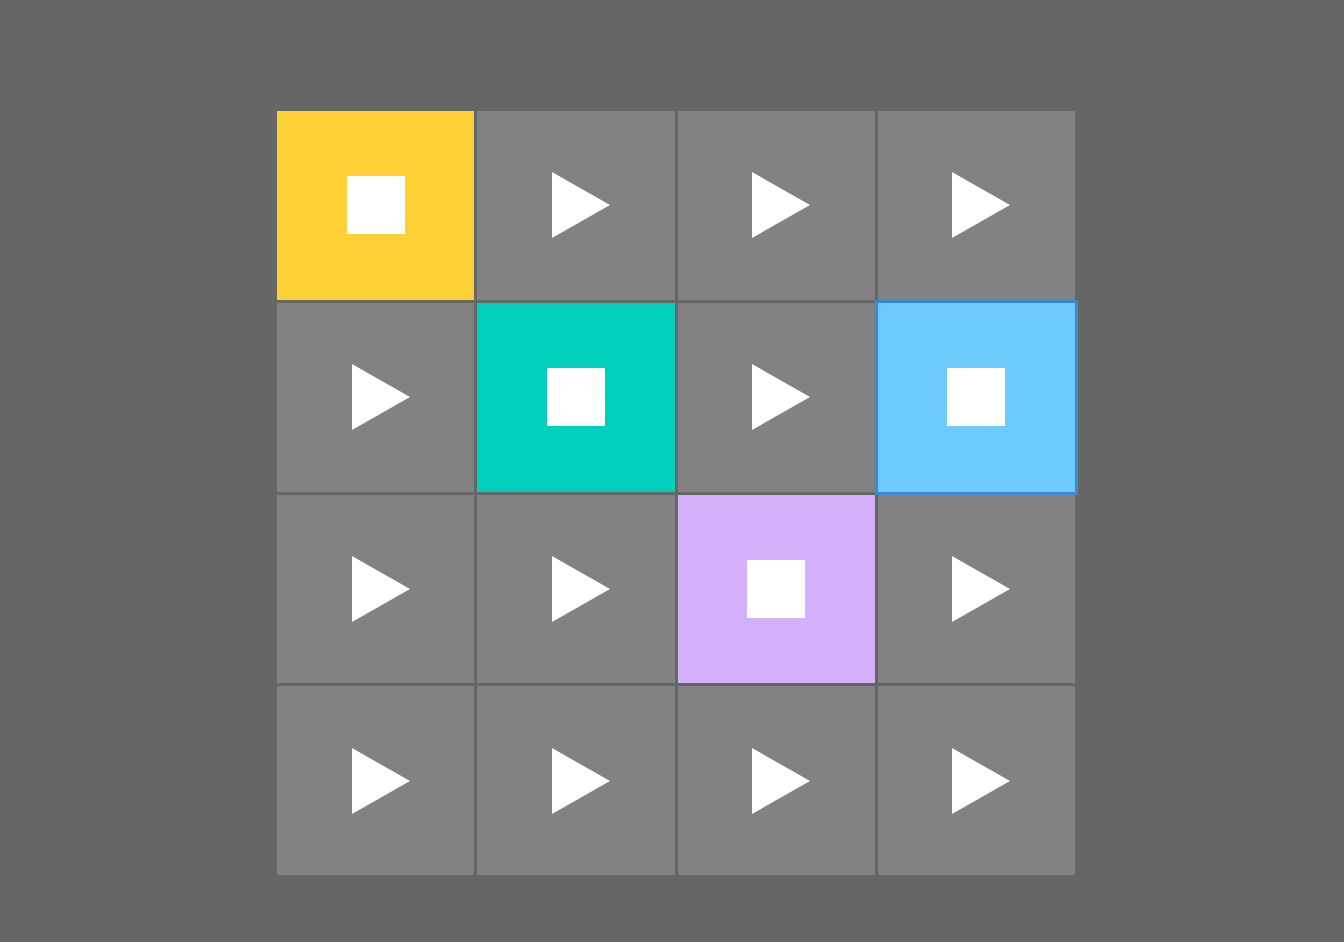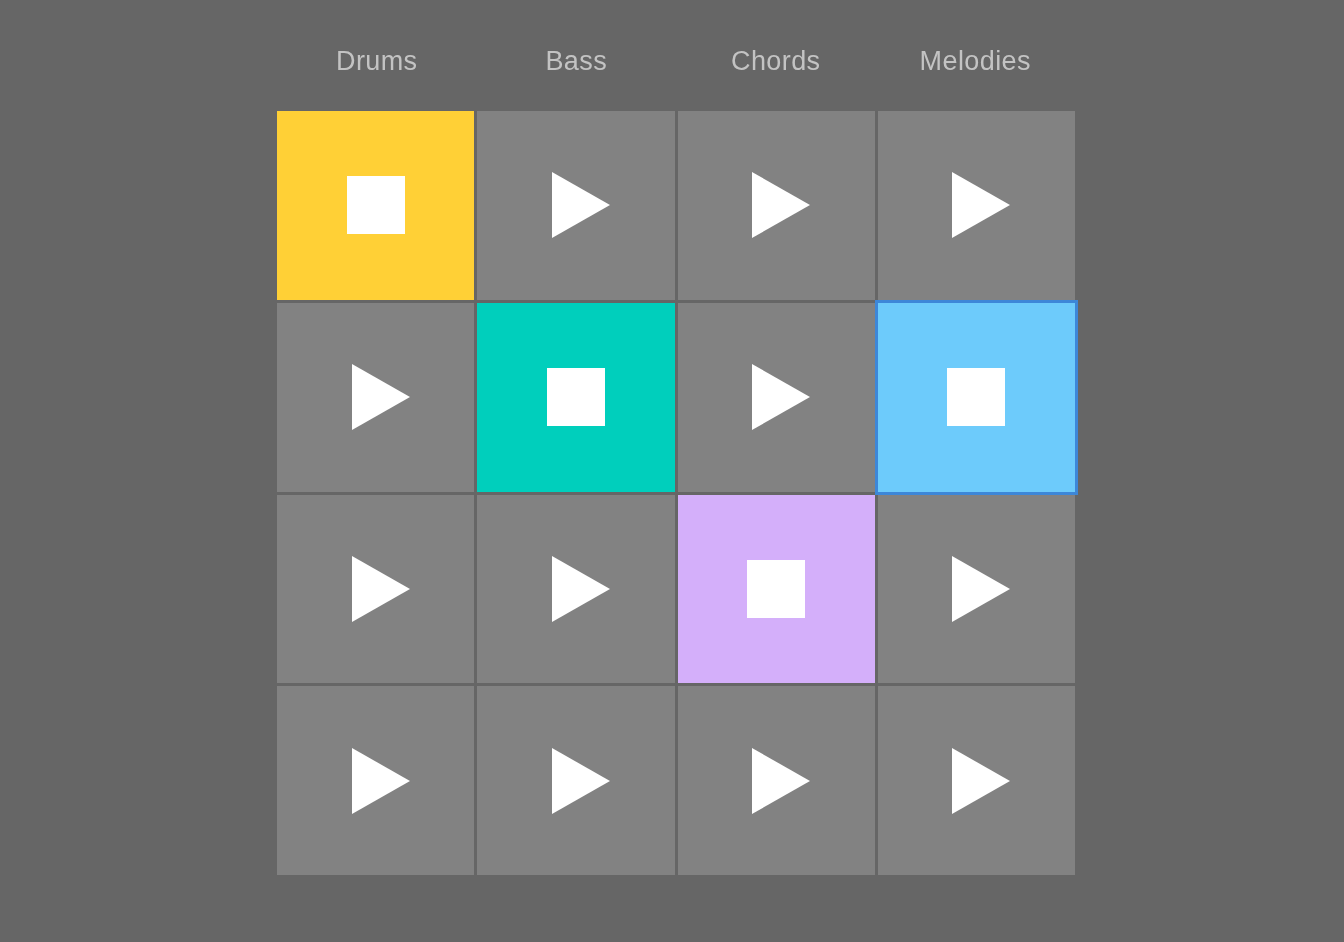--- a/index.html
+++ b/index.html
@@ -92,26 +92,20 @@
     width: 58px;
     height: 58px;
     background: #ffffff;
   }
 </style>
 </head>
 <body>
 
 <div id="stage">
 
-  <div class="track-header-row">
-    <div class="track-header">Drums</div>
-    <div class="track-header">Bass</div>
-    <div class="track-header">Chords</div>
-    <div class="track-header">Melodies</div>
-  </div>
 
   <div class="clip-grid" id="clip-grid">
       <div class="clip-slot" style="background: rgb(255, 208, 54);">
         <div class="icon-stop"></div>
       </div>
       <div class="clip-slot" style="background: rgb(130, 130, 130);">
         <div class="icon-play"></div>
       </div>
       <div class="clip-slot" style="background: rgb(130, 130, 130);">
         <div class="icon-play"></div>

